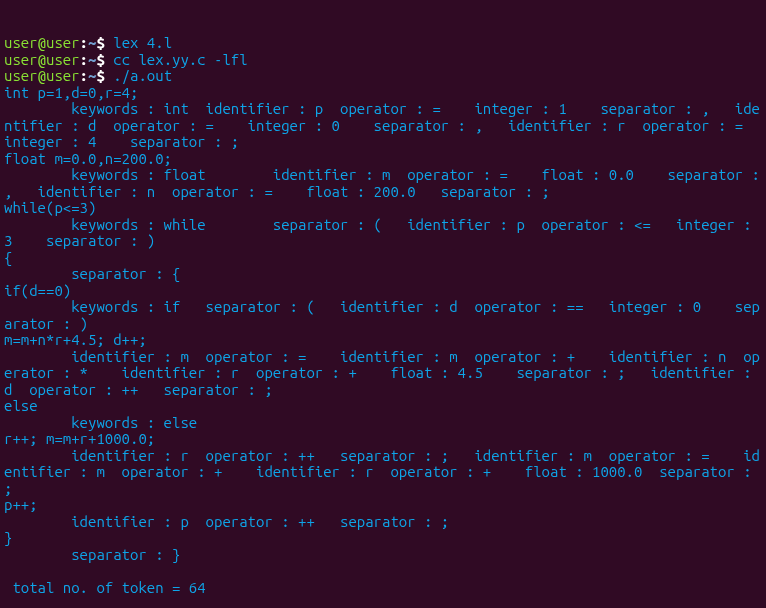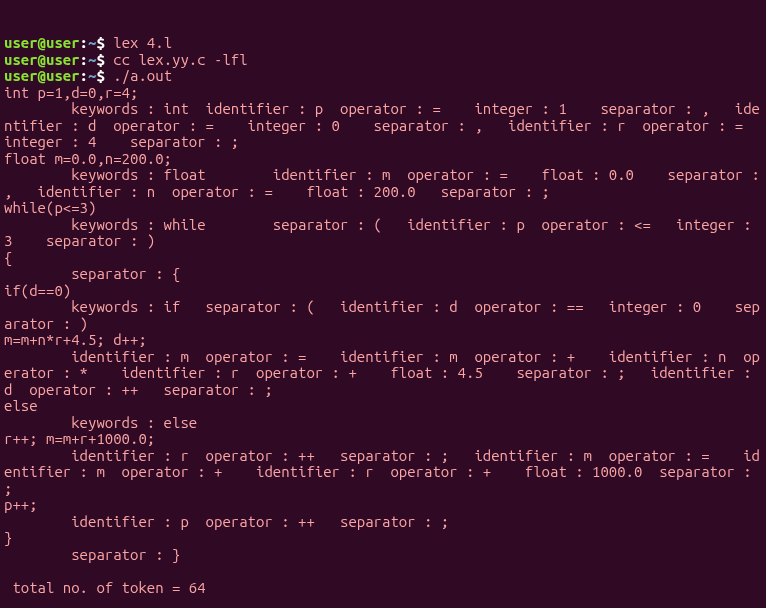--- a/index.html
+++ b/index.html
@@ -6,24 +6,24 @@
 body{
   background:#300a24;
   color:#fff;
   font-family:"Ubuntu Mono","DejaVu Sans Mono",Menlo,Consolas,monospace;
   font-size:15px;
   line-height:1.1;
   width:766px;height:608px;overflow:hidden;
   white-space:pre-wrap;word-break:break-all;
 }
 .term{padding:2px 4px}
-.p-user{color:#8ae234;font-weight:bold}
+.p-user{color:#8ae234;font-weight:normal}
 .p-colon{color:#fff;font-weight:bold}
 .p-path{color:#729fcf;font-weight:bold}
-.out{color:#fca5a5}
+.out{color:#0ea5e9}
 </style>
 </head>
 <body>
 <div class="term">
 <span><span class="p-user">user@user</span><span class="p-colon">:</span><span class="p-path">~</span><span class="p-colon">$ </span></span><span class="out">lex 4.l</span>
 <span><span class="p-user">user@user</span><span class="p-colon">:</span><span class="p-path">~</span><span class="p-colon">$ </span></span><span class="out">cc lex.yy.c -lfl</span>
 <span><span class="p-user">user@user</span><span class="p-colon">:</span><span class="p-path">~</span><span class="p-colon">$ </span></span><span class="out">./a.out</span>
 <span class="out">int p=1,d=0,r=4;
         keywords : int  identifier : p  operator : =    integer : 1    separator : ,   identifier : d  operator : =    integer : 0    separator : ,   identifier : r  operator : =    integer : 4    separator : ;
 float m=0.0,n=200.0;

